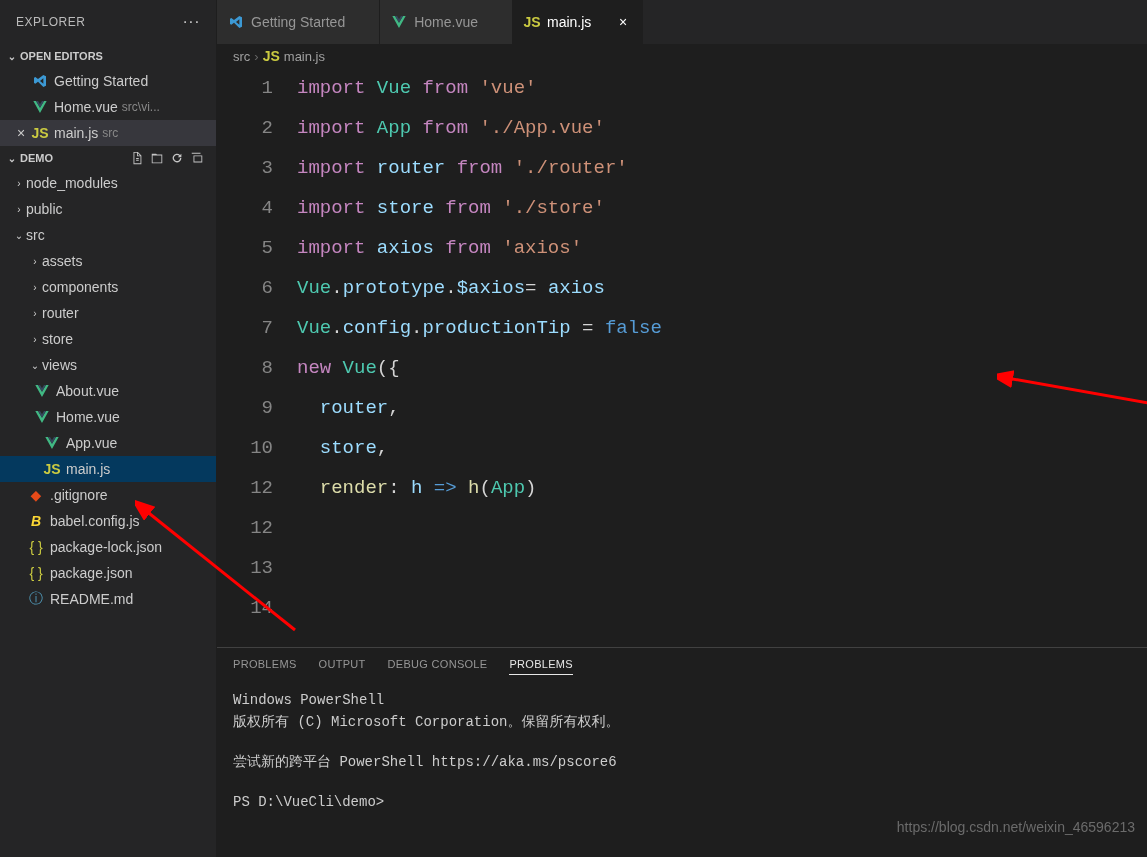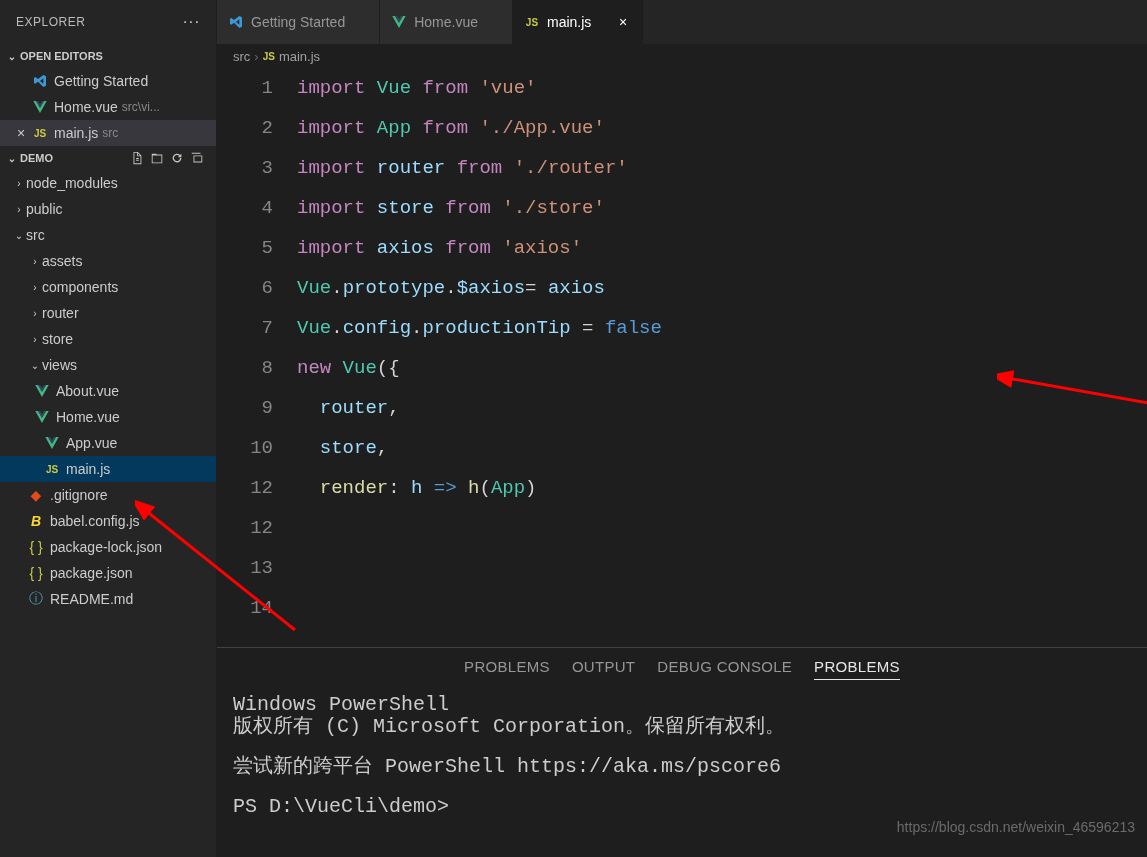--- a/index.html
+++ b/index.html
@@ -124,31 +124,30 @@
       height: 210px;
       background: #1e1e1e;
       border-top: 1px solid #414141;
       display: flex;
       flex-direction: column;
     }
     .panel-tabs {
       display: flex;
       gap: 22px;
       padding: 10px 16px 6px;
-      font-size: 15px;
+      font-size: 11px;
       color: #969696;
-      justify-content: center;
     }
     .panel-tab { cursor: pointer; padding-bottom: 4px; letter-spacing: 0.3px; }
     .panel-tab.active { color: #e7e7e7; border-bottom: 1px solid #e7e7e7; }
     .terminal-content {
       flex: 1;
       padding: 8px 16px;
       font-family: Consolas, "Courier New", monospace;
-      font-size: 20px;
+      font-size: 14px;
       line-height: 22px;
       color: #cccccc;
     }
     .watermark {
       position: absolute;
       bottom: 22px;
       right: 12px;
       color: #6b6b6b;
       font-size: 14px;
       font-family: sans-serif;
@@ -158,21 +157,21 @@
       top: 300px;
       left: 780px;
       pointer-events: none;
     }
     .arrow2 {
       position: absolute;
       top: 490px;
       left: 135px;
       pointer-events: none;
     }
-    .ic-js { color: #cbcb41; font-size: 10px; font-weight: bold; font-family: sans-serif; }
+    .ic-js { color: #cbcb41; font-size: 14px; font-weight: bold; font-family: sans-serif; }
     .ic-babel { color: #fdd835; font-style: italic; font-weight: bold; }
   </style>
 </head>
 <body>
 
 <div class="sidebar">
   <div class="sidebar-header">
     <span>EXPLORER</span>
     <span class="dots">···</span>
   </div>

